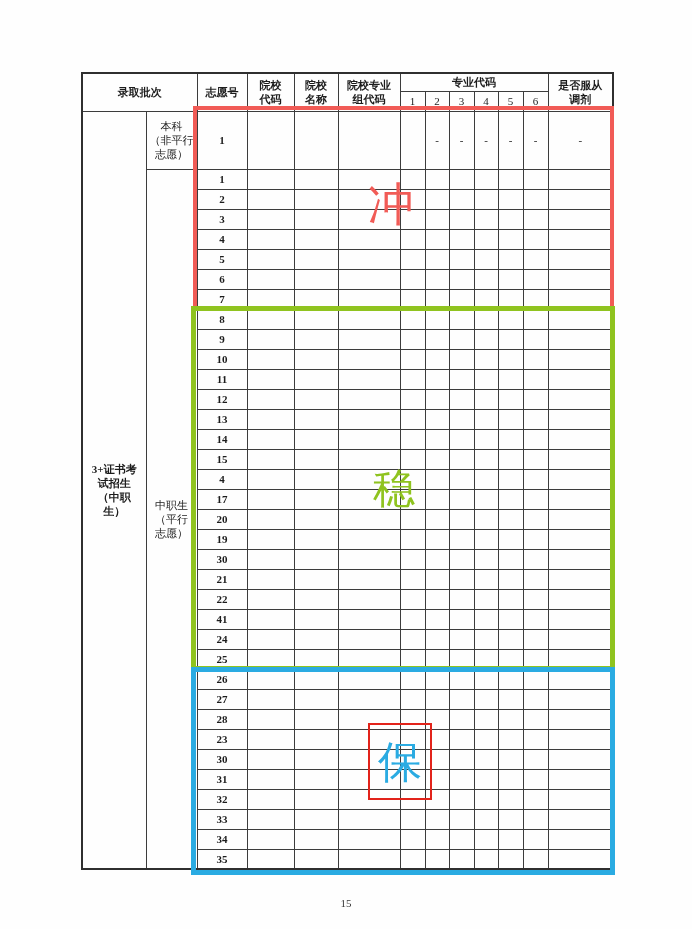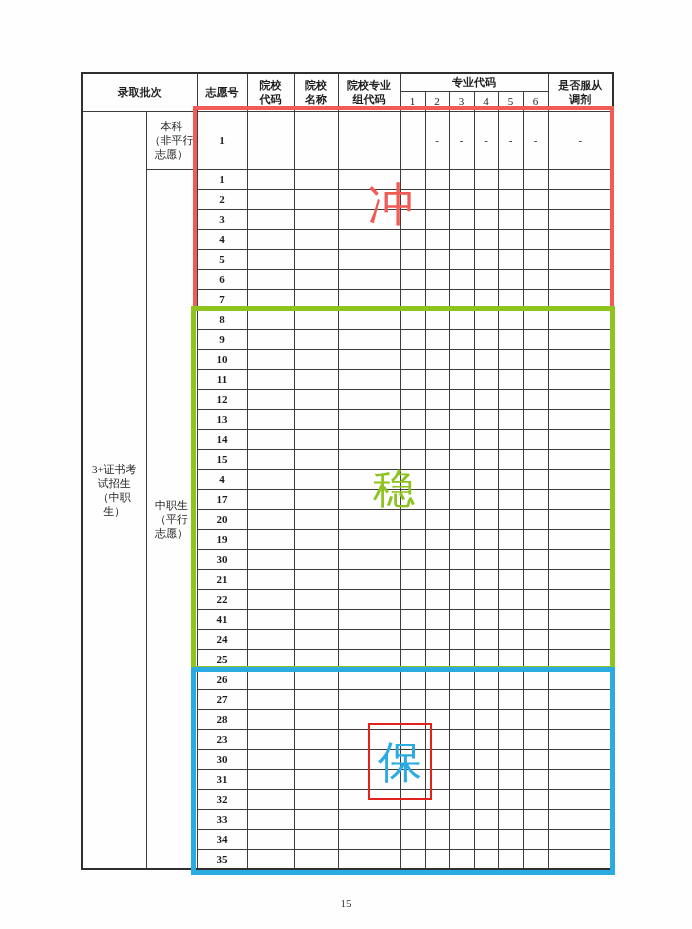--- a/index.html
+++ b/index.html
@@ -29,21 +29,21 @@
     overflow:hidden;
   }
   table.form-table th{font-weight:bold;}
   tr.h1{height:18px;}
   tr.h2{height:20px;}
   tr.h2 th{font-weight:normal;font-size:11px;}
   tr.bachelor-row{height:58px;}
   tbody tr{height:20px;}
   td.num{font-weight:bold;font-size:11px;}
   .pre{white-space:pre-line;}
-  td.batch-cell{font-weight:normal;font-size:11px;line-height:16px;}
+  td.batch-cell{font-weight:bold;font-size:11px;line-height:16px;}
   td.voc-cell, td.bach-cell{font-size:11px;line-height:15px;}
   
   .overlay{position:absolute;box-sizing:border-box;pointer-events:none;}
   .rush-box{left:193px;top:106px;width:421px;height:204px;border:4px solid #f15b56;}
   .stable-box{left:191px;top:306px;width:424px;height:365px;border:5px solid #8fc31f;}
   .secure-box{left:191px;top:667px;width:424px;height:208px;border:5px solid #2aabe2;}
   .zone-char{
     position:absolute;
     font-family:"Liberation Sans", sans-serif;
     font-weight:normal;

